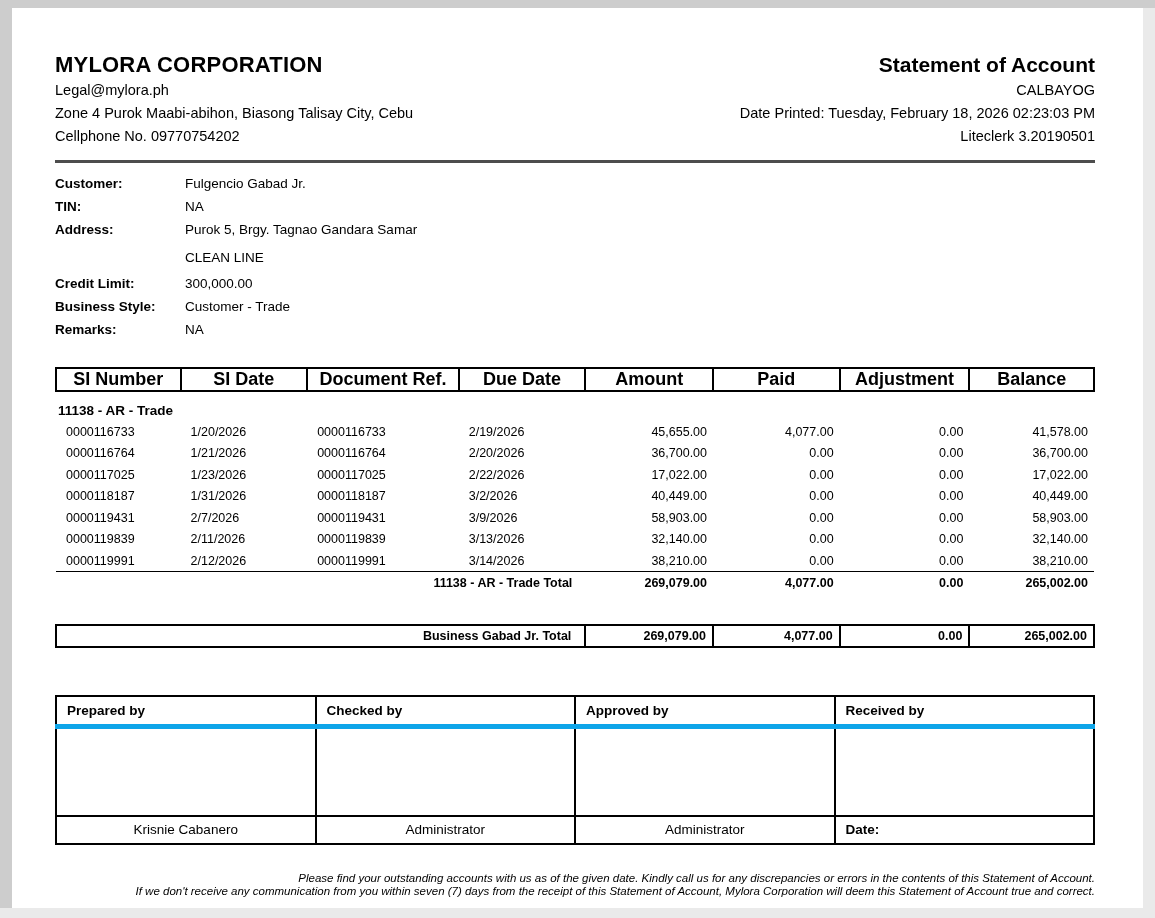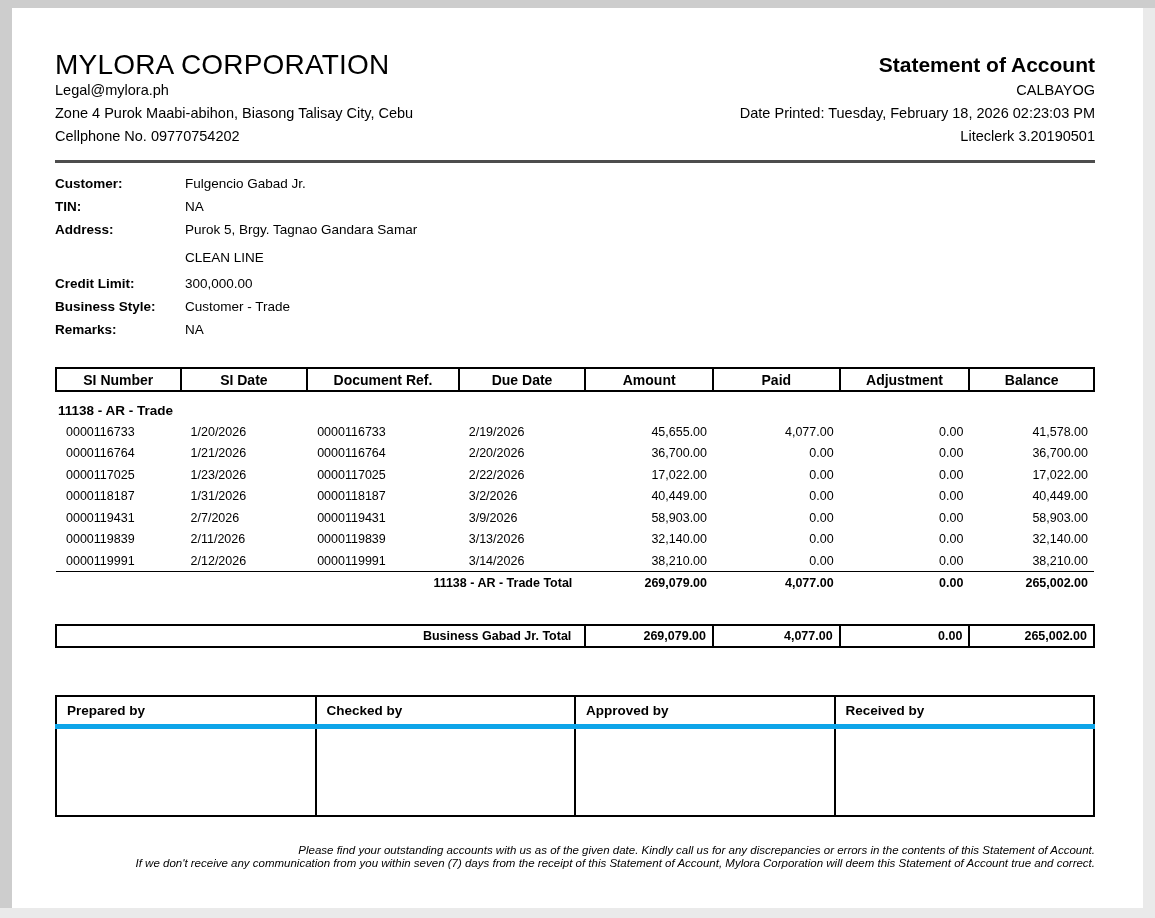--- a/index.html
+++ b/index.html
@@ -18,40 +18,40 @@
 
   .page {
     position: absolute; left: 12px; top: 8px;
     width: 1131px; height: 900px;
     background: #ffffff;
   }
   .content { padding: 43px 48px 0 43px; }
 
   
   .doc-header { display: flex; justify-content: space-between; align-items: flex-start; }
-  .company-name { font-size: 28px; font-weight: normal; line-height: 28px; letter-spacing: 0.2px; }
+  .company-name { font-size: 22px; font-weight: bold; line-height: 28px; letter-spacing: 0.2px; }
   .company-line { font-size: 14.5px; line-height: 23px; }
   .report-head { text-align: right; }
   .report-title { font-size: 21px; font-weight: bold; line-height: 28px; }
   .report-line { font-size: 14.5px; line-height: 23px; }
   .divider { height: 3px; background: #4d4d4d; margin-top: 12px; }
 
   
   .customer-block { margin-top: 11px; font-size: 13.5px; }
   .info-row { display: flex; line-height: 20px; margin-bottom: 3px; }
   .info-label { width: 130px; font-weight: bold; flex: none; }
   .info-value { flex: 1; }
   .row-gap-top { margin-top: 8px; margin-bottom: 6px; }
 
   
   table { border-collapse: collapse; table-layout: fixed; width: 100%; }
   .main-table { margin-top: 27px; font-size: 12.5px; }
   .main-table th {
     border: 2px solid #000;
-    font-size: 14px; font-weight: bold;
+    font-size: 18px; font-weight: bold;
     height: 23px; text-align: center; padding: 0 2px;
     white-space: nowrap; overflow: hidden;
   }
   .main-table td {
     padding: 0 10px; height: 21.5px; vertical-align: middle;
     white-space: nowrap; overflow: hidden;
   }
   .num { text-align: right; padding-right: 6px !important; }
   .group-label-row td { font-weight: bold; font-size: 13.5px; padding: 11px 2px 3px 2px; height: auto; }
   .total-row td { border-top: 1px solid #000; font-weight: bold; height: 23px; }
@@ -261,20 +261,26 @@
             <td>Checked by</td>
             <td>Approved by</td>
             <td>Received by</td>
           </tr>
           <tr class="sig-space">
             <td></td>
             <td></td>
             <td></td>
             <td></td>
           </tr>
+          <tr class="sig-names">
+            <td>Krisnie Cabanero</td>
+            <td>Administrator</td>
+            <td>Administrator</td>
+            <td class="sig-date">Date:</td>
+          </tr>
         </tbody>
       </table>
 
       <div class="doc-footer">
         <div>Please find your outstanding accounts with us as of the given date. Kindly call us for any discrepancies or errors in the contents of this Statement of Account.</div>
         <div>If we don't receive any communication from you within seven (7) days from the receipt of this Statement of Account, Mylora Corporation will deem this Statement of Account true and correct.</div>
       </div>
 
     </div>
   </div>

